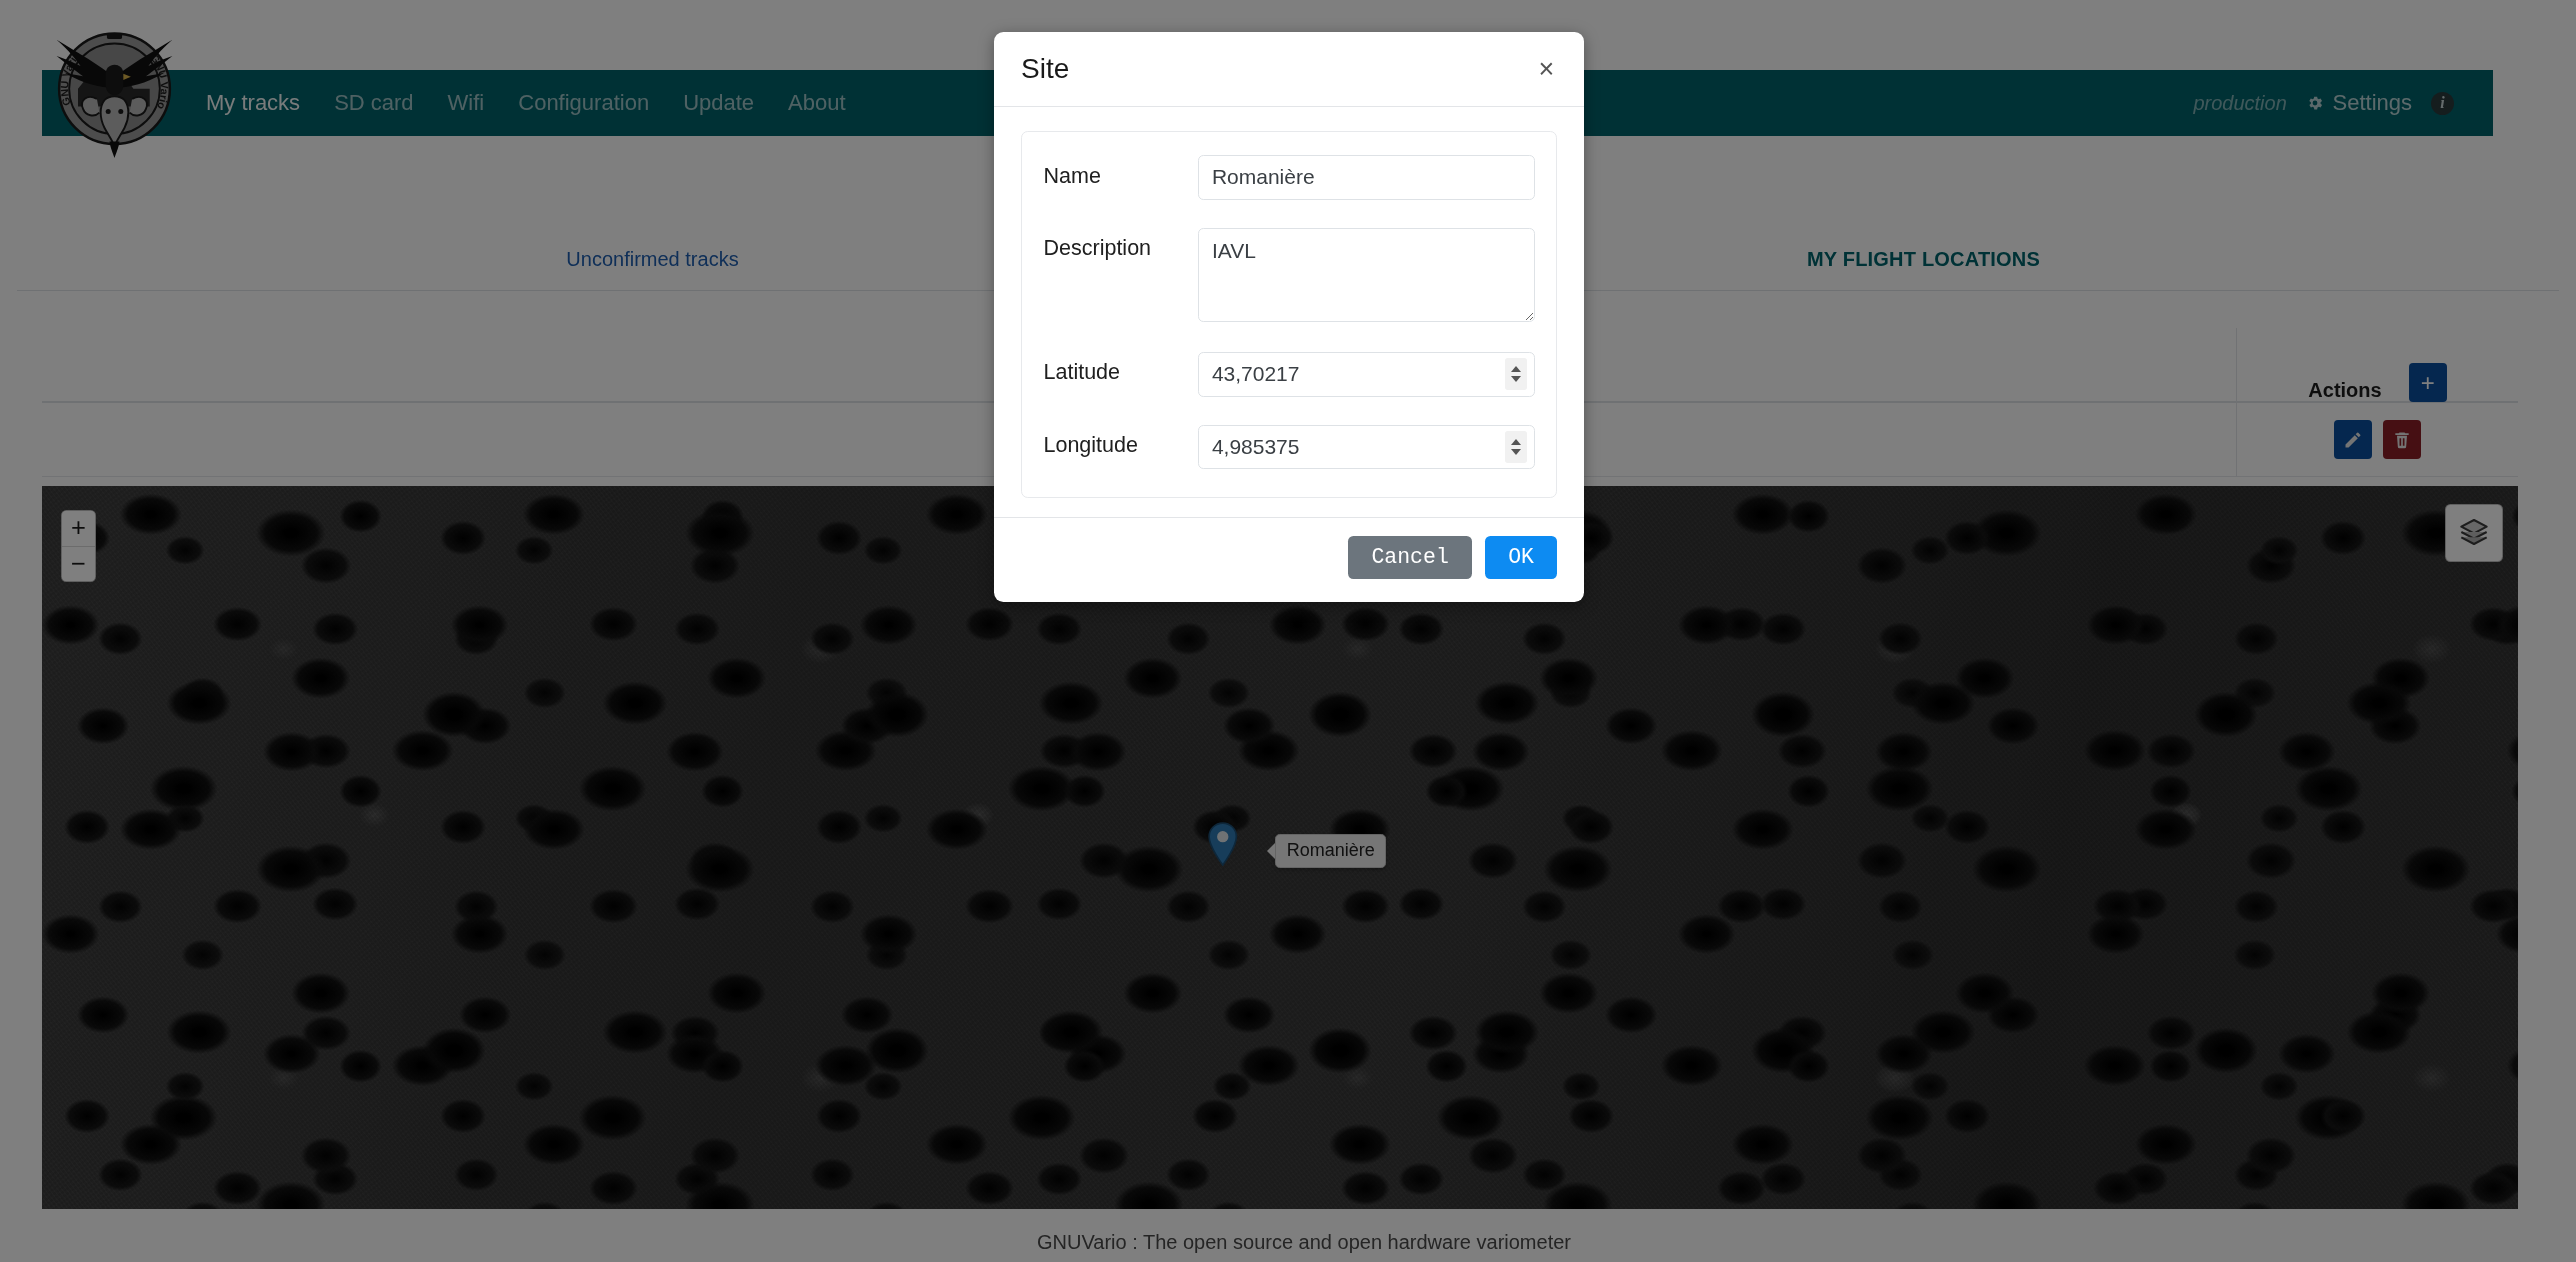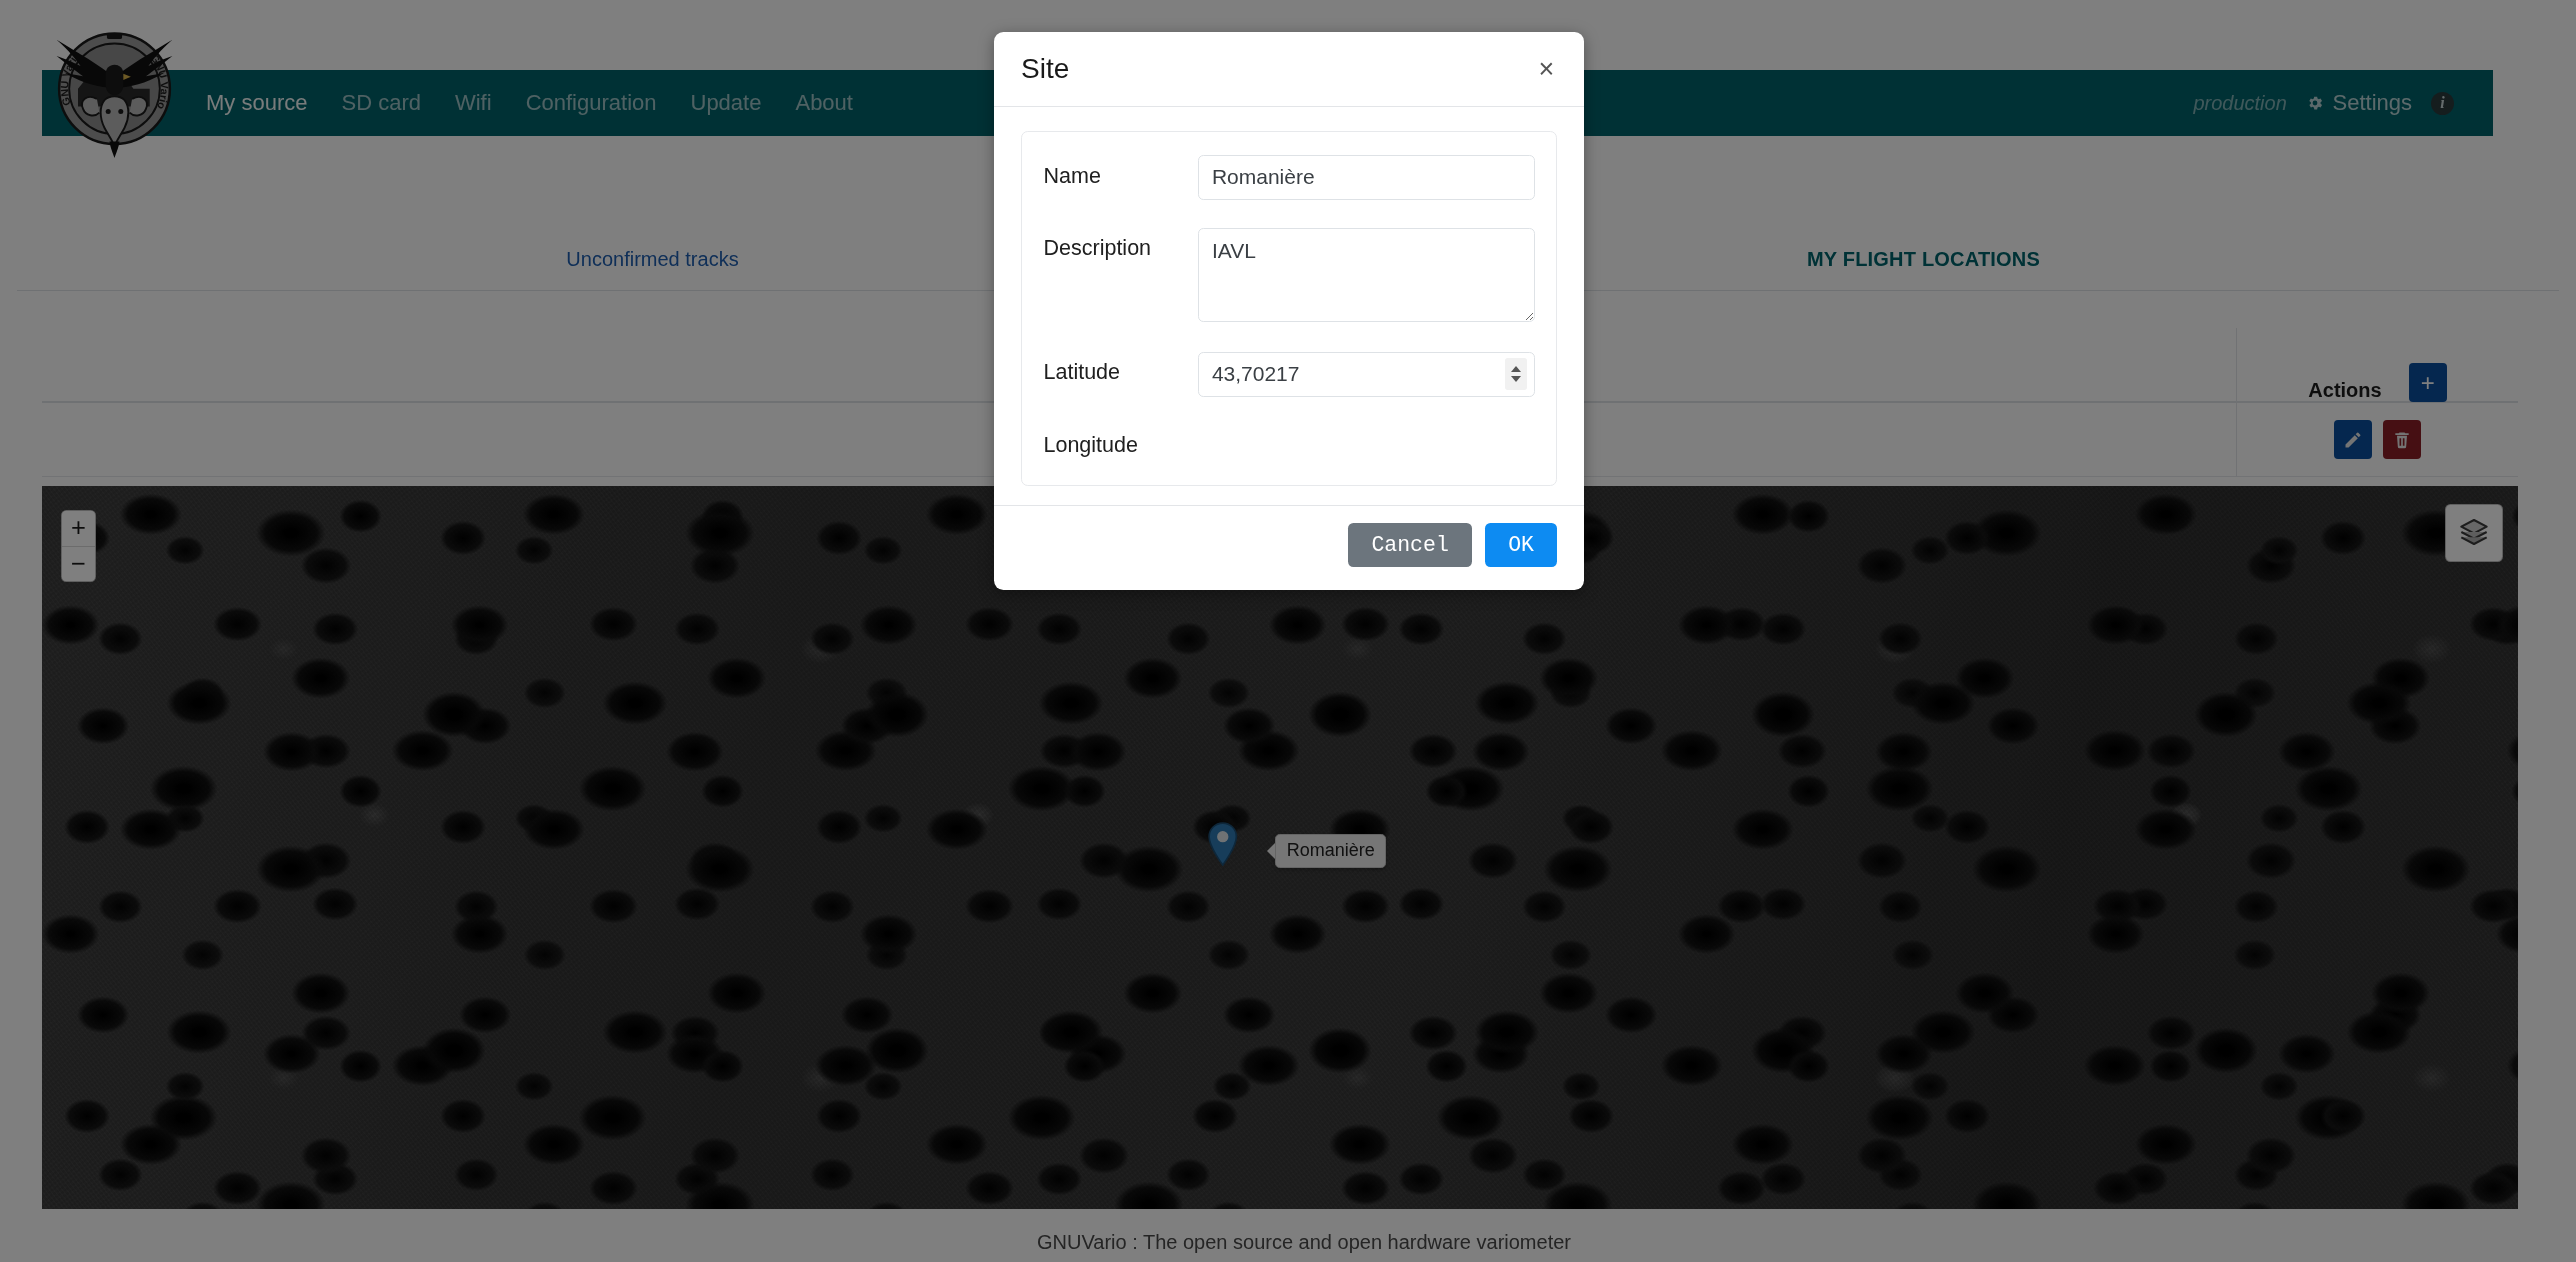--- a/index.html
+++ b/index.html
@@ -377,21 +377,21 @@
   #btn-cancel { background: #6c757d; }
   #btn-ok { background: #0d8bf2; }
 </style>
 </head>
 <body>
 
 <div id="page">
 
   <nav id="navbar">
     <div id="nav-links">
-      <a class="nav-link active" href="#">My source</a>
+      <a class="nav-link active" href="#">My tracks</a>
       <a class="nav-link" href="#">SD card</a>
       <a class="nav-link" href="#">Wifi</a>
       <a class="nav-link" href="#">Configuration</a>
       <a class="nav-link" href="#">Update</a>
       <a class="nav-link" href="#">About</a>
     </div>
 
     <div id="nav-right">
       <span id="env-label">production</span>
       <a id="settings-link" href="#">
@@ -539,20 +539,27 @@
           <input class="form-control" type="text" value="43,70217" style="">
           <span class="spin">
             <span class="up"></span>
             <span class="down"></span>
           </span>
         </div>
       </div>
 
       <div class="form-row">
         <label class="form-label">Longitude</label>
+        <div class="ctl-wrap">
+          <input class="form-control" type="text" value="4,985375" style="">
+          <span class="spin">
+            <span class="up"></span>
+            <span class="down"></span>
+          </span>
+        </div>
       </div>
 
     </div>
   </div>
 
   <div id="modal-footer">
     <button class="btn" id="btn-cancel">Cancel</button>
     <button class="btn" id="btn-ok">OK</button>
   </div>
 </div>

